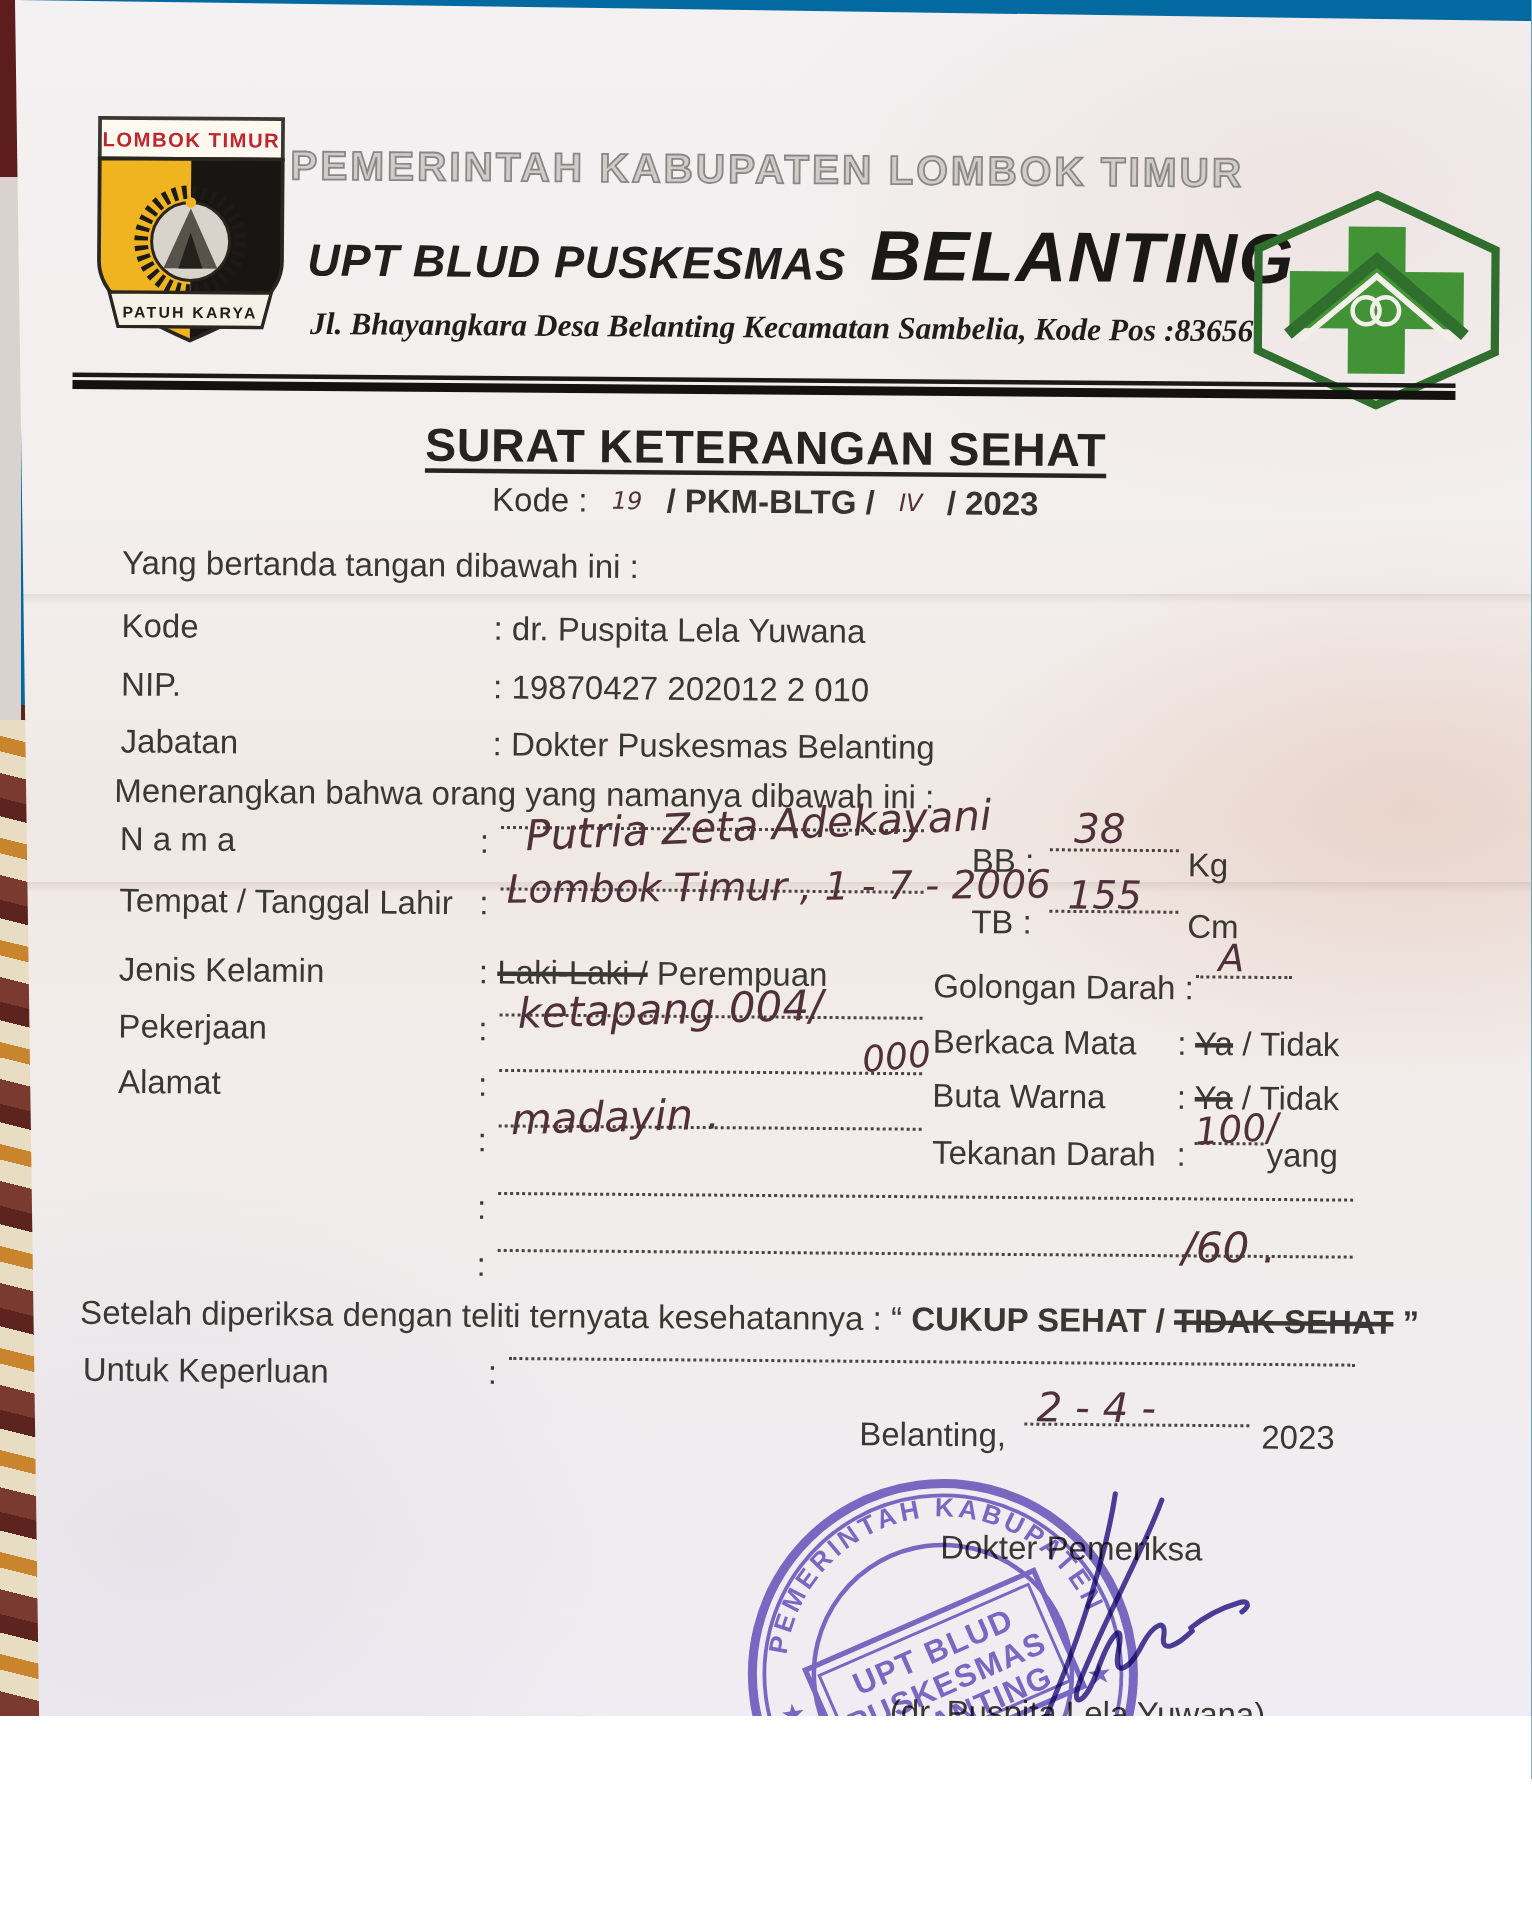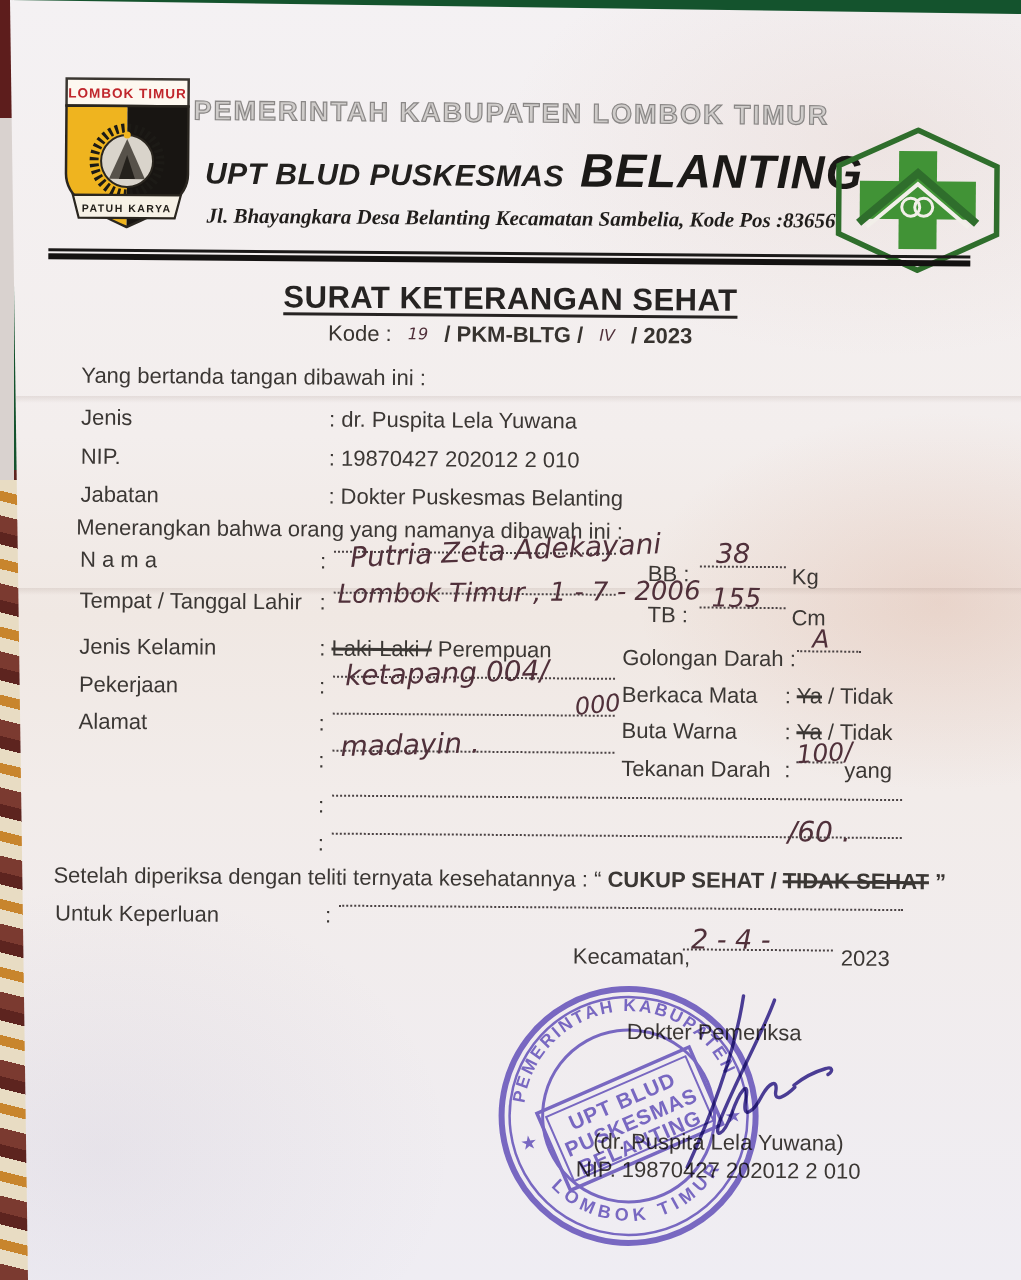--- a/index.html
+++ b/index.html
@@ -1,17 +1,17 @@
 <!DOCTYPE html>
 <html><head>
 <meta charset="utf-8">
 <style>
   html,body{margin:0;padding:0;}
   body{font-family:"Liberation Sans", sans-serif;}
-  .stage{position:relative;width:1021px;height:1280px;overflow:hidden;background:#14532d;}
+  .stage{position:relative;width:1021px;height:1144px;overflow:hidden;background:#0369a1;}
   .abs{position:absolute;}
   
   .bg-left-pattern{position:absolute;left:0;top:470px;width:30px;height:810px;
     background:repeating-linear-gradient(14deg,#7b3a30 0 16px,#e8dcc3 16px 30px,#c8852d 30px 40px,#e8dcc3 40px 54px,#5d241f 54px 66px);}
   .bg-left-gray{position:absolute;left:0;top:0;width:14px;height:480px;background:#d9d2cf;}
   .bg-corner-maroon{position:absolute;left:0;top:0;width:13px;height:118px;background:#5d1d1c;}
   
   .paper{position:absolute;inset:0;
     clip-path:polygon(10px 0px,1021px 14px,1021px 1280px,28px 1280px);
     background:
@@ -111,21 +111,21 @@
       </div>
       <div class="abs nomor-wrap">
         <span>Kode :</span>
         <span class="hw" style="position:relative;top:-2px;font-size:16px;padding:0 10px">19</span>
         <span class="b">/ PKM-BLTG /</span>
         <span class="hw" style="position:relative;top:-2px;font-size:16px;padding:0 10px">IV</span>
         <span class="b">/ 2023</span>
       </div>
 
       <div class="abs lbl" style="left:82px;top:366px">Yang bertanda tangan dibawah ini :</div>
-      <div class="abs lbl" style="left:82px;top:408px">Jenis</div>
+      <div class="abs lbl" style="left:82px;top:408px">Kode</div>
       <div class="abs val" style="left:330px;top:408px">: dr. Puspita Lela Yuwana</div>
       <div class="abs lbl" style="left:82px;top:447px">NIP.</div>
       <div class="abs val" style="left:330px;top:447px">: 19870427 202012 2 010</div>
       <div class="abs lbl" style="left:82px;top:485px">Jabatan</div>
       <div class="abs val" style="left:330px;top:485px">: Dokter Puskesmas Belanting</div>
       <div class="abs lbl" style="left:78px;top:518px">Menerangkan bahwa orang yang namanya dibawah ini :</div>
 
       <div class="abs lbl" style="left:82px;top:550px">N a m a</div>
       <div class="abs val" style="left:322px;top:550px">:</div>
       <div class="abs dots" style="left:336px;top:528px;width:282px"></div>
@@ -191,21 +191,21 @@
       <div class="abs val" style="left:322px;top:832px">:</div>
       <div class="abs dots" style="left:336px;top:810px;width:570px"></div>
 
       <div class="abs lbl" style="left:58px;top:866px">
         <span>Setelah diperiksa dengan teliti ternyata kesehatannya : “ </span><span class="b">CUKUP SEHAT / </span><span class="b strike">TIDAK SEHAT</span><span class="b"> ”</span>
       </div>
       <div class="abs lbl" style="left:60px;top:904px">Untuk Keperluan</div>
       <div class="abs val" style="left:330px;top:904px">:</div>
       <div class="abs dots" style="left:344px;top:882px;width:564px"></div>
 
-      <div class="abs lbl" style="left:578px;top:943px">Kecamatan,</div>
+      <div class="abs lbl" style="left:578px;top:943px">Belanting,</div>
       <div class="abs dots" style="left:688px;top:923px;width:150px"></div>
       <div class="abs hw" style="left:696px;top:922px;font-size:27px">2  -  4  -</div>
       <div class="abs lbl" style="left:846px;top:943px">2023</div>
 
       <div class="abs lbl" style="left:600px;top:1018px;width:240px;text-align:center">Dokter Pemeriksa</div>
       <div class="abs lbl" style="left:570px;top:1128px;width:310px;text-align:center">(dr. Puspita Lela Yuwana)</div>
       <div class="abs lbl" style="left:570px;top:1156px;width:310px;text-align:center">NIP. 19870427 202012 2 010</div>
 
       <svg class="abs stamp-svg" style="left:500px;top:980px;transform:rotate(-8deg);opacity:.9" width="270" height="270" viewBox="0 0 270 270">
         <g fill="none" stroke="#6a58bc">

